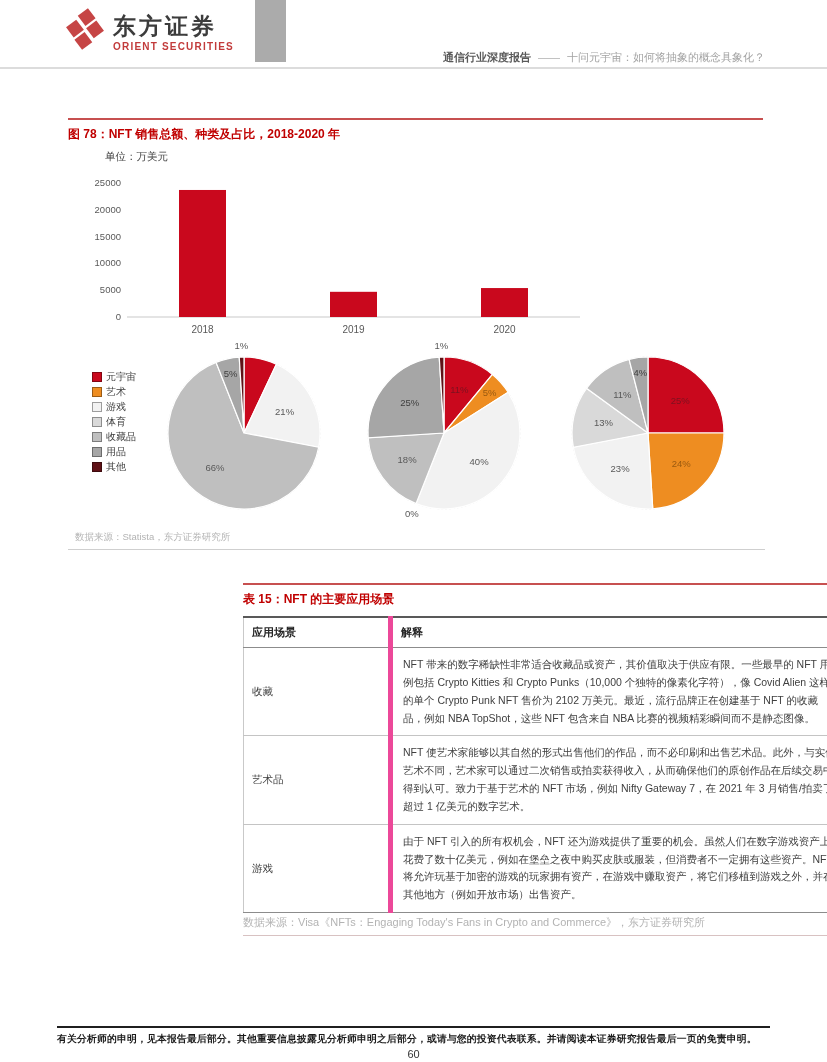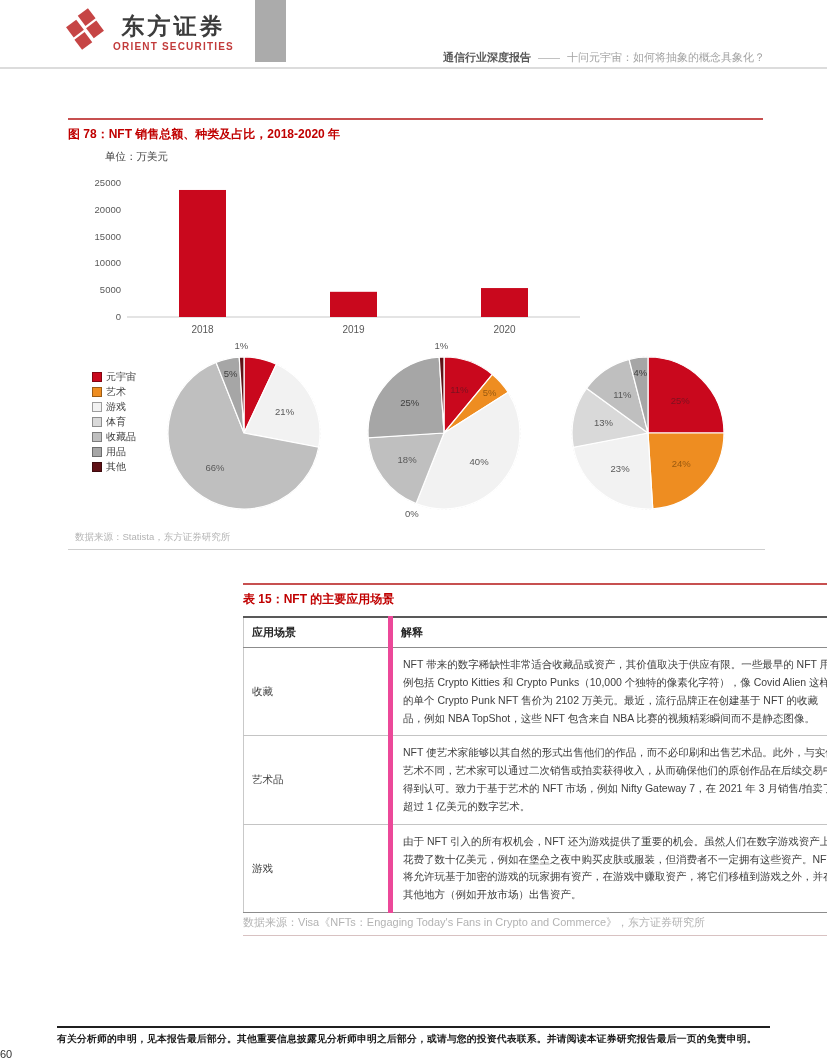--- a/index.html
+++ b/index.html
@@ -2,21 +2,21 @@
 <html><head>
 <meta charset="utf-8">
 <style>
   html,body { margin:0; padding:0; background:#ffffff; }
   .page { position:relative; width:827px; height:1062px; background:#ffffff; overflow:hidden;
           font-family:"Liberation Sans", sans-serif; margin:0 auto; }
 
   
   .logo-icon { position:absolute; left:63px; top:7px; }
   .logo-text { position:absolute; left:113px; top:13px; }
-  .logo-cn { font-size:23px; font-weight:bold; color:#3c3c3c; letter-spacing:3px; line-height:26px;text-align:center; }
+  .logo-cn { font-size:23px; font-weight:bold; color:#3c3c3c; letter-spacing:3px; line-height:26px; }
   .logo-en { font-size:10px; font-weight:bold; color:#c23b3b; letter-spacing:1.2px; margin-top:2px; }
   .logo-block { position:absolute; left:255px; top:0; width:31px; height:62px; background:#ababab; }
   .header-right { position:absolute; right:62px; top:50px; font-size:11px; white-space:nowrap; }
   .header-report-type { font-weight:bold; color:#595959; }
   .header-dash { color:#b0b0b0; margin:0 4px; }
   .header-report-title { color:#a3a3a3; }
   .header-line { position:absolute; left:0; top:67px; width:827px; height:2px; background:#dcdcdc; }
 
   
   .fig-redline { position:absolute; left:68px; top:118px; width:695px; height:2px; background:#c75050; }
@@ -46,21 +46,21 @@
   table.app-table td { border-top:1px solid #c4c4c4; vertical-align:middle;
                        padding:8px 10px; line-height:1.7; }
   .col-scene { width:126px; border-right:5px solid #ec4899; padding-left:8px !important; }
   .tbl-source { color:#b3b3b3; font-size:11px; margin-top:2px; }
   .tbl-divider { height:1px; background:#d8c2c2; margin-top:5px; }
 
   
   .footer-line { position:absolute; left:57px; top:1026px; width:713px; height:2px; background:#1f1f1f; }
   .footer-text { position:absolute; left:57px; top:1033px; width:713px; font-size:9.8px;
                  font-weight:bold; color:#1a1a1a; letter-spacing:0.2px; }
-  .page-num { position:absolute; left:0; top:1048px; width:827px; 
+  .page-num { position:absolute; left:0; top:1048px; width:827px; text-align:center;
               font-size:11px; color:#333333; }
 </style>
 </head>
 <body>
 
 <div class="page">
 
   <div class="logo-icon">
     <svg width="44" height="48" viewBox="0 0 44 48">
       <g fill="#c64545" transform="rotate(8 22 22)">

